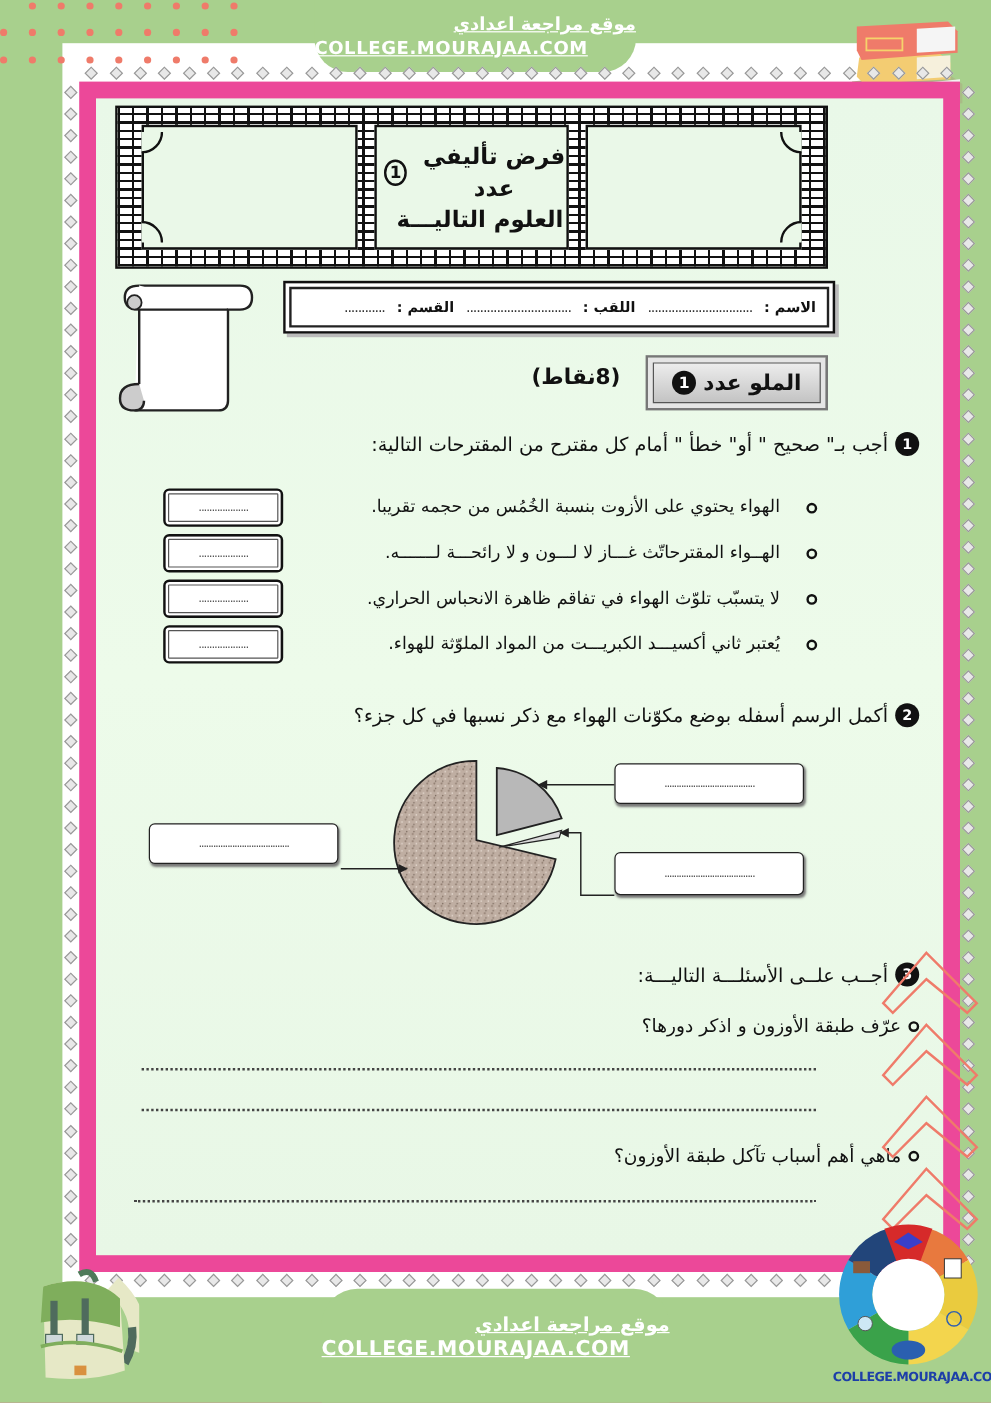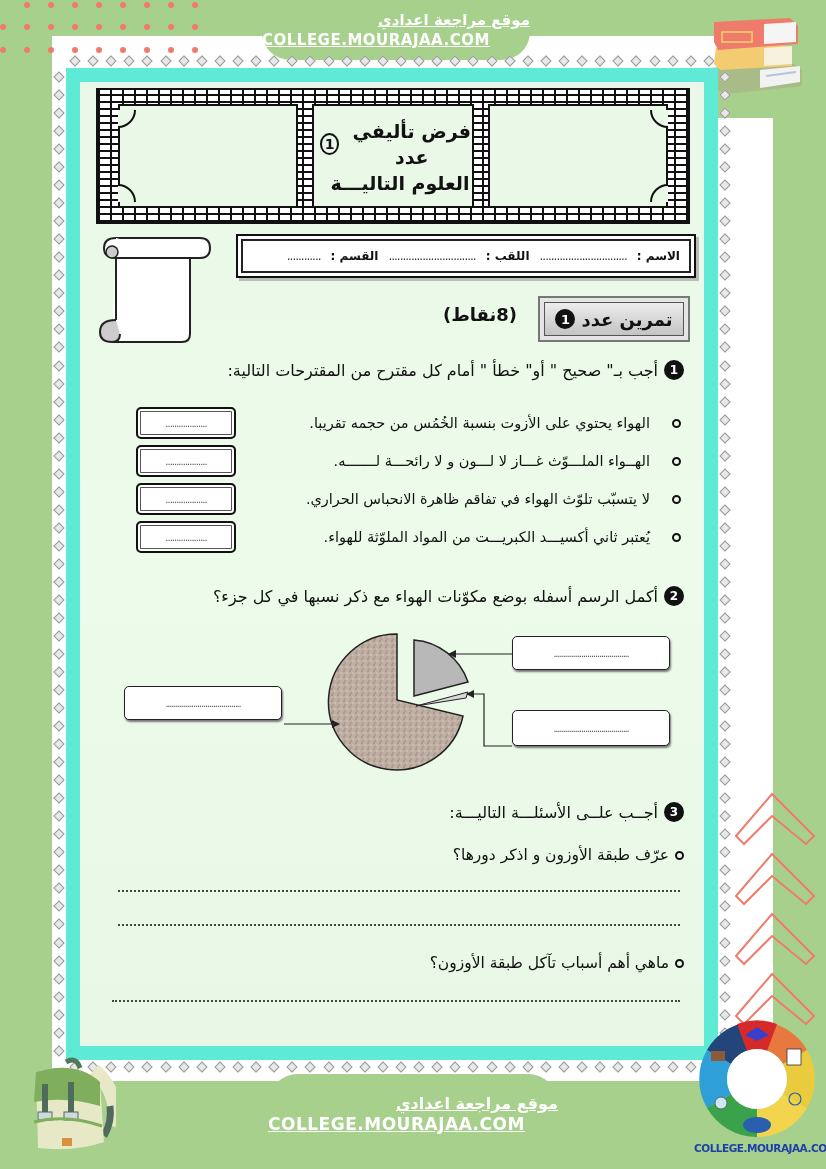--- a/index.html
+++ b/index.html
@@ -31,22 +31,22 @@
   .banner-top { left: 262px; top: 0; width: 268px; height: 60px; border-radius: 0 0 28px 28px; }
   .banner-bottom { left: 268px; top: 1074px; width: 290px; height: 95px; border-radius: 30px 30px 0 0; }
   .banner .ar { font-size: 15px; text-decoration: underline; line-height: 20px; display: block; direction: rtl; }
   .banner .en { font-size: 15px; text-decoration: underline; letter-spacing: 0.5px; line-height: 20px; display: block; }
   .banner-top .ar { margin-top: 10px; }
   .banner-bottom .ar { margin-top: 20px; font-size: 16px; }
   .banner-bottom .en { font-size: 17px; }
 
   
   .sheet {
-    position: absolute; left: 66px; top: 68px; width: 652px; height: 992px;
-    background: #5eead4;
+    position: absolute; left: 66px; top: 68px; width: 734px; height: 992px;
+    background: #ec4899;
     padding: 14px;
   }
   .sheet-inner {
     position: relative; width: 100%; height: 100%;
     background: linear-gradient(180deg, #e9f8e8 0%, #edfbea 50%, #e8f7e6 100%);
     overflow: hidden;
   }
   .diamond-row {
     position: absolute; display: flex; justify-content: space-around; align-items: center;
   }
@@ -434,41 +434,41 @@
     <div class="namebox">
       <span>الاسم :</span>
       <span class="dotsfill">...............................</span>
       <span>اللقب :</span>
       <span class="dotsfill">...............................</span>
       <span>القسم :</span>
       <span class="dotsfill">............</span>
     </div>
 
     <div class="ex-heading">
-      <span>تمرين عدد</span>
+      <span>الملو عدد</span>
       <span class="num-badge">1</span>
     </div>
     <div class="ex-points">(8نقاط)</div>
 
     <div class="q-title" style="right:20px;top:278px;">
       <span class="q-badge">1</span>
       <span>أجب بـ" صحيح " أو" خطأ " أمام كل مقترح من المقترحات التالية:</span>
     </div>
 
     <div class="tf-row" style="top:324px;">
       <span class="tf-text">
           <span class="bullet"></span>
           <span>الهواء يحتوي على الأزوت بنسبة الخُمُس من حجمه تقريبا.</span>
         </span>
       <div class="tf-box">...................</div>
     </div>
     <div class="tf-row" style="top:362px;">
       <span class="tf-text">
           <span class="bullet"></span>
-          <span>الهــواء الملـــوّث غـــاز لا لـــون و لا رائحـــة لـــــــه.</span>
+          <span>الهــواء المقترحاتّث غـــاز لا لـــون و لا رائحـــة لـــــــه.</span>
         </span>
       <div class="tf-box">...................</div>
     </div>
     <div class="tf-row" style="top:400px;">
       <span class="tf-text">
           <span class="bullet"></span>
           <span>لا يتسبّب تلوّث الهواء في تفاقم ظاهرة الانحباس الحراري.</span>
         </span>
       <div class="tf-box">...................</div>
     </div>

